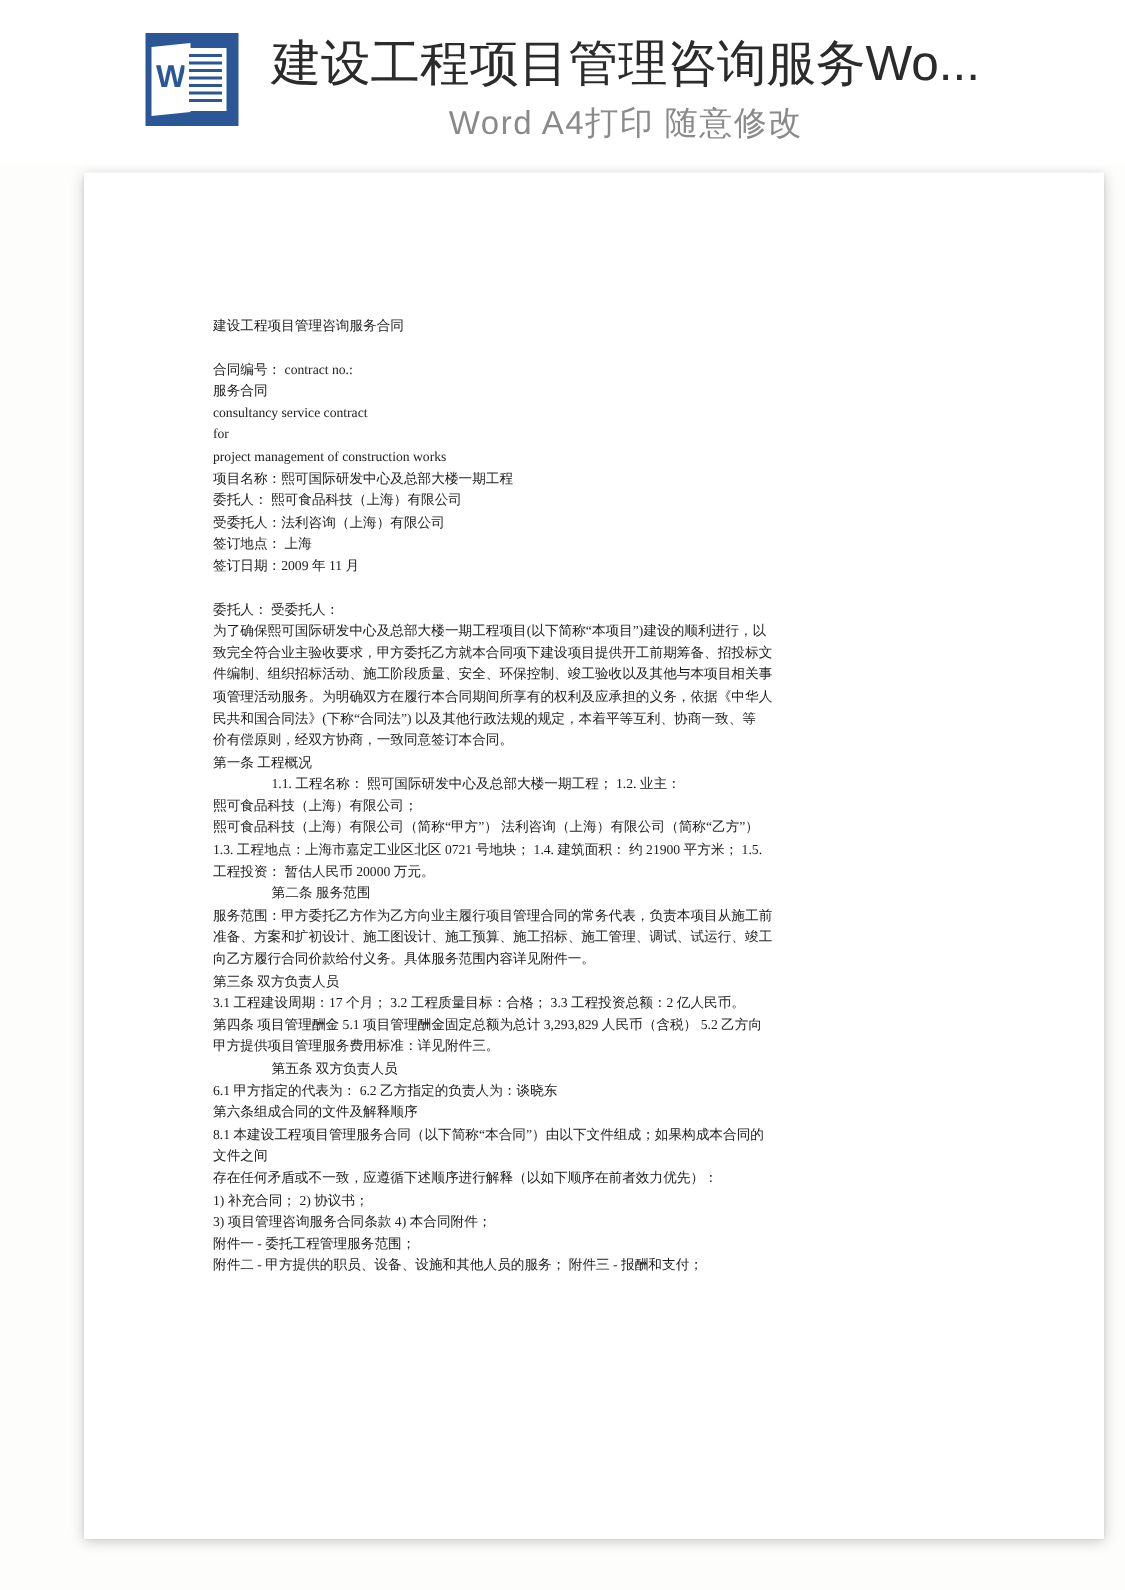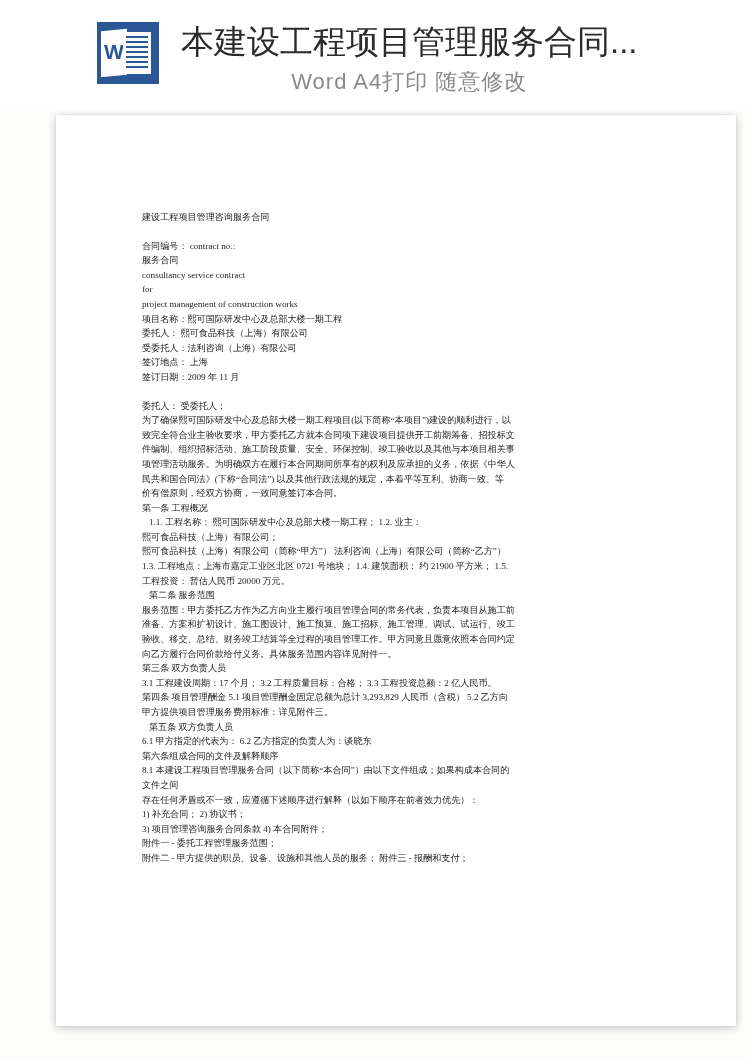--- a/index.html
+++ b/index.html
@@ -119,21 +119,21 @@
 
   
   .doc-line {
     font-family: "Liberation Serif", serif;
     font-size: 9.1px;
     line-height: 14.6px;
     color: #1c1c1c;
     white-space: nowrap;
     letter-spacing: 0px;
   }
-  .doc-line.indent { padding-left: 7px; }
+  .doc-line.indent { padding-left: 7px; margin-left: 32px; }
   .spacer-sm { height: 14px; }
 </style>
 </head>
 <body>
 
 <div class="header">
   <div class="header-inner">
     <div class="word-icon">
       <div class="w-letter">
         <span>W</span>
@@ -142,21 +142,21 @@
         <i></i>
         <i></i>
         <i></i>
         <i></i>
         <i></i>
         <i></i>
         <i></i>
       </div>
     </div>
     <div class="header-texts">
-      <div class="header-title">本建设工程项目管理服务合同...</div>
+      <div class="header-title">建设工程项目管理咨询服务Wo...</div>
       <div class="header-subtitle">Word A4打印 随意修改</div>
     </div>
   </div>
 </div>
 
 <div class="page-shadow">
   <div class="page-body">
 
     <div class="doc-line">建设工程项目管理咨询服务合同</div>
     <div class="spacer-sm"></div>
@@ -186,21 +186,20 @@
     <div class="doc-line">第一条 工程概况</div>
     <div class="doc-line indent">1.1. 工程名称：  熙可国际研发中心及总部大楼一期工程；  1.2. 业主：</div>
     <div class="doc-line">熙可食品科技（上海）有限公司；</div>
     <div class="doc-line">熙可食品科技（上海）有限公司（简称“甲方”）  法利咨询（上海）有限公司（简称“乙方”）</div>
     <div class="doc-line">1.3. 工程地点：上海市嘉定工业区北区 0721 号地块；  1.4. 建筑面积：  约 21900 平方米；  1.5.</div>
     <div class="doc-line">工程投资：  暂估人民币 20000 万元。</div>
 
     <div class="doc-line indent">第二条 服务范围</div>
     <div class="doc-line">服务范围：甲方委托乙方作为乙方向业主履行项目管理合同的常务代表，负责本项目从施工前</div>
     <div class="doc-line">准备、方案和扩初设计、施工图设计、施工预算、施工招标、施工管理、调试、试运行、竣工</div>
-    <div class="doc-line">验收、移交、总结、财务竣工结算等全过程的项目管理工作。甲方同意且愿意依照本合同约定</div>
     <div class="doc-line">向乙方履行合同价款给付义务。具体服务范围内容详见附件一。</div>
 
     <div class="doc-line">第三条 双方负责人员</div>
     <div class="doc-line">3.1 工程建设周期：17 个月；  3.2 工程质量目标：合格；  3.3 工程投资总额：2 亿人民币。</div>
 
     <div class="doc-line">第四条 项目管理酬金 5.1 项目管理酬金固定总额为总计 3,293,829 人民币（含税）  5.2 乙方向</div>
     <div class="doc-line">甲方提供项目管理服务费用标准：详见附件三。</div>
 
     <div class="doc-line indent">第五条 双方负责人员</div>
     <div class="doc-line">6.1 甲方指定的代表为：  6.2 乙方指定的负责人为：谈晓东</div>

